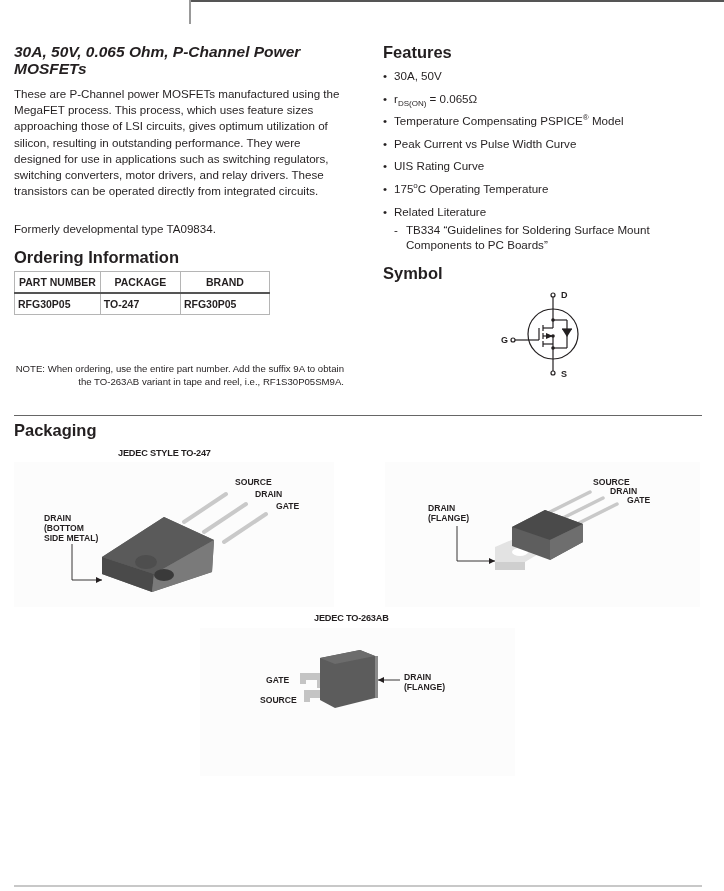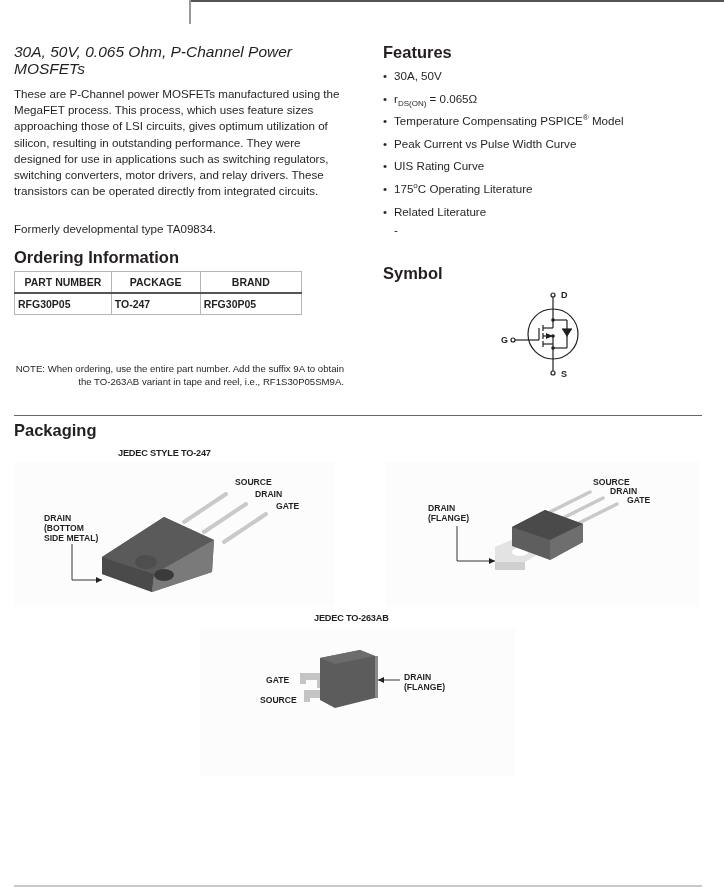--- a/index.html
+++ b/index.html
@@ -2,28 +2,28 @@
 <html><head>
   <meta charset="utf-8">
   <style>
     * { box-sizing: border-box; margin: 0; padding: 0; }
     html, body { width: 724px; height: 891px; background: #ffffff; overflow: hidden; }
     body { position: relative; font-family: "Liberation Sans", sans-serif; color: #231f20; }
 
     .hdr-line-h { position: absolute; left: 190px; top: 0; width: 534px; height: 2px; background: #555; }
     .hdr-line-v { position: absolute; left: 189px; top: 0; width: 2px; height: 24px; background: #999; }
 
-    .h-title { position: absolute; left: 14px; top: 43px; width: 340px; font-size: 15.5px; line-height: 17px; font-weight: normal; font-style: italic; color: #231f20; }
+    .h-title { position: absolute; left: 14px; top: 43px; width: 340px; font-size: 15.5px; line-height: 17px; font-weight: bold; font-style: italic; color: #231f20; }
     .h-sec { font-size: 16.5px; font-weight: bold; color: #231f20; position: absolute; }
 
     .desc { position: absolute; left: 14px; top: 86px; width: 330px; font-size: 11.6px; line-height: 16.2px; color: #231f20; }
     .formerly { position: absolute; left: 14px; top: 222px; font-size: 11.6px; color: #231f20; }
 
     .ord-title { left: 14px; top: 248px; }
-    table.ord { position: absolute; left: 14px; top: 271px; width: 288px; border-collapse: collapse; font-size: 10.5px; }
+    table.ord { position: absolute; left: 14px; top: 271px; width: 256px; border-collapse: collapse; font-size: 10.5px; }
     table.ord th, table.ord td { border: 1px solid #b5b5b5; height: 21.5px; padding: 0 3px; text-align: left; font-weight: bold; color: #231f20; }
     table.ord th { text-align: center; font-weight: bold; border-bottom: 2px solid #555; }
     table.ord col.c1 { width: 108px; } table.ord col.c2 { width: 98px; } table.ord col.c3 { width: 114px; }
     .note { position: absolute; left: 14px; top: 363px; width: 330px; font-size: 9.6px; line-height: 12.5px; color: #231f20; text-align: right; }
 
     .feat-title { left: 383px; top: 43px; }
     ul.feat { position: absolute; left: 383px; top: 69px; width: 330px; list-style: none; font-size: 11.6px; color: #231f20; }
     ul.feat li { position: relative; padding-left: 11px; height: 22.6px; line-height: 14px; }
     ul.feat li .bullet { position: absolute; left: 0; top: 0; }
     ul.feat li.tall { height: auto; }
@@ -96,27 +96,28 @@
   <li>
     <span class="bullet">•</span>
     <span>Peak Current vs Pulse Width Curve</span>
   </li>
   <li>
     <span class="bullet">•</span>
     <span>UIS Rating Curve</span>
   </li>
   <li>
     <span class="bullet">•</span>
-    <span>175</span><span class="sup">o</span><span>C Operating Literature</span>
+    <span>175</span><span class="sup">o</span><span>C Operating Temperature</span>
   </li>
   <li class="tall">
     <span class="bullet">•</span>
     <span>Related Literature</span>
     <div class="subitem">
       <span class="dash">-</span>
+      <span>TB334 “Guidelines for Soldering Surface Mount Components to PC Boards”</span>
     </div>
   </li>
 </ul>
 
 <h2 class="h-sec sym-title">Symbol</h2>
 <svg class="symbol" viewBox="0 0 100 96">
   <g stroke="#231f20" stroke-width="1.2" fill="none">
     <circle cx="58" cy="49" r="25"></circle>
 
     <circle cx="58" cy="10" r="2" fill="#fff"></circle>

